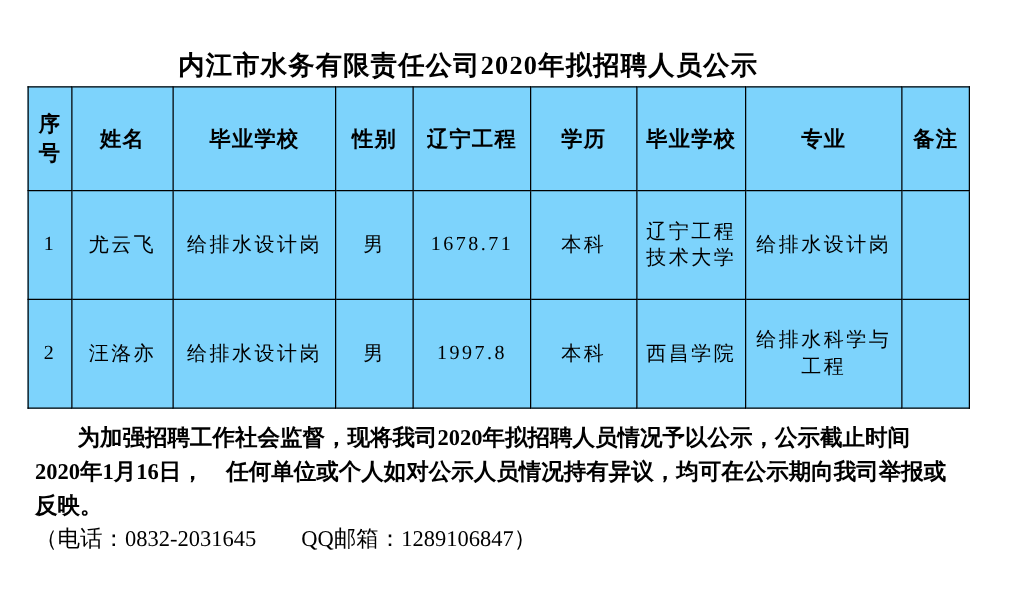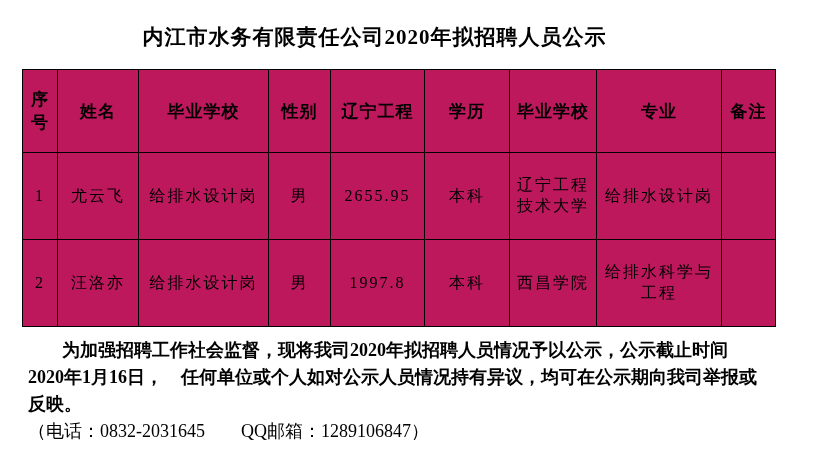--- a/index.html
+++ b/index.html
@@ -11,36 +11,36 @@
   }
   .page {
     position: relative;
     width: 828px;
     height: 472px;
     background: #ffffff;
     overflow: hidden;
   }
   .doc-title {
     margin: 0;
-    padding-top: 25px;
+    padding-top: 40px;
     width: 749px;
     text-align: center;
     font-size: 21px;
     line-height: 24px;
     font-weight: bold;
     letter-spacing: 1px;
   }
   table.roster {
     position: absolute;
     left: 22px;
     top: 69px;
     border-collapse: collapse;
     table-layout: fixed;
     width: 753px;
-    background: #be185d;
+    background: #7dd3fc;
   }
   table.roster th, table.roster td {
     border: 1px solid #000000;
     text-align: center;
     vertical-align: middle;
     padding: 2px 3px;
     white-space: pre-line;
     overflow: hidden;
   }
   table.roster thead tr { height: 83px; }
@@ -106,21 +106,21 @@
           <th>专业</th>
           <th>备注</th>
         </tr>
     </thead>
     <tbody>
         <tr>
           <td>1</td>
           <td>尤云飞</td>
           <td>给排水设计岗</td>
           <td>男</td>
-          <td>2655.95</td>
+          <td>1678.71</td>
           <td>本科</td>
           <td>辽宁工程
 技术大学</td>
           <td>给排水设计岗</td>
           <td></td>
         </tr>
         <tr>
           <td>2</td>
           <td>汪洛亦</td>
           <td>给排水设计岗</td>

